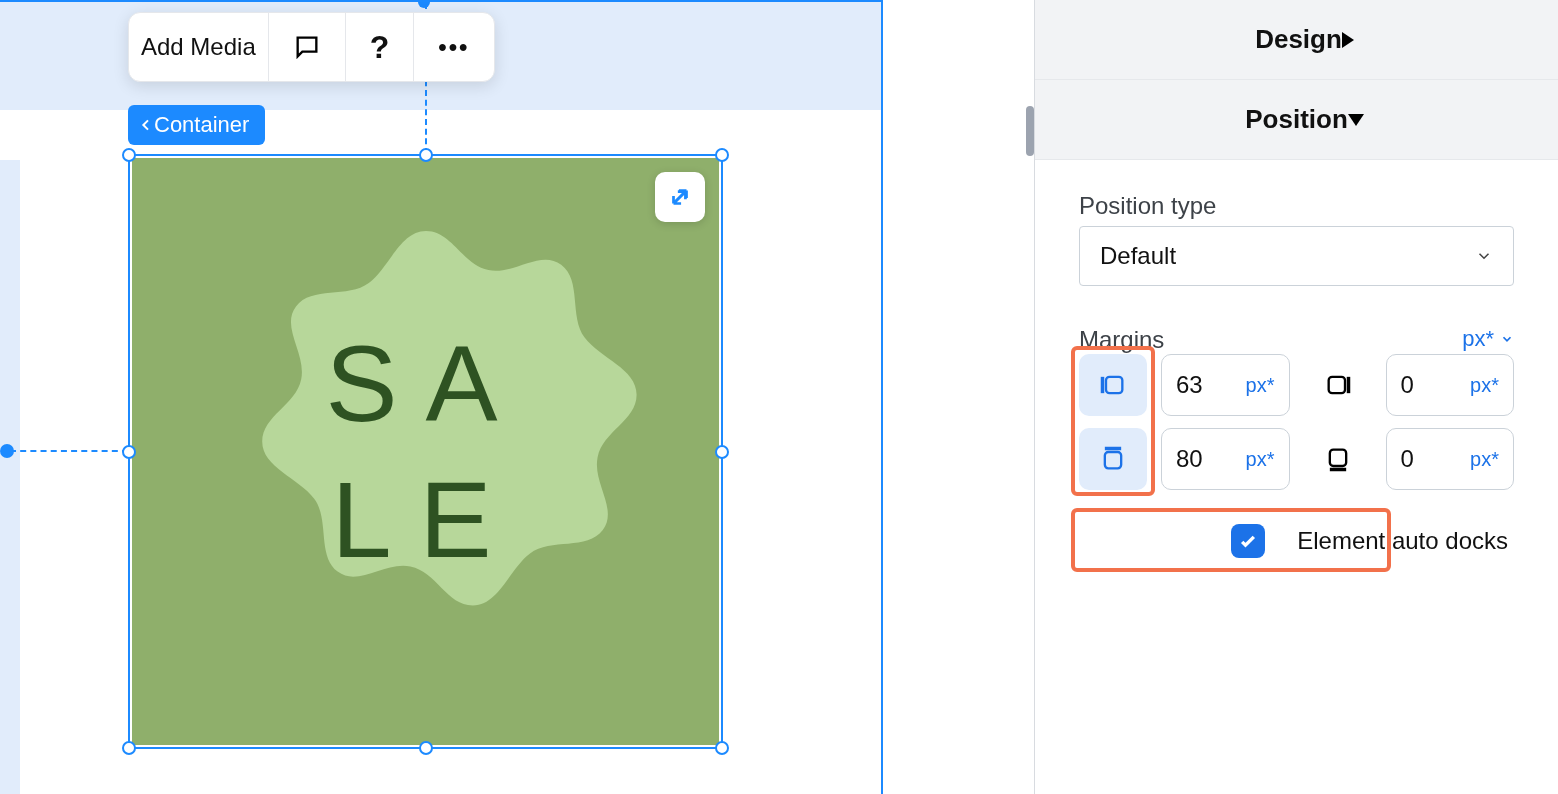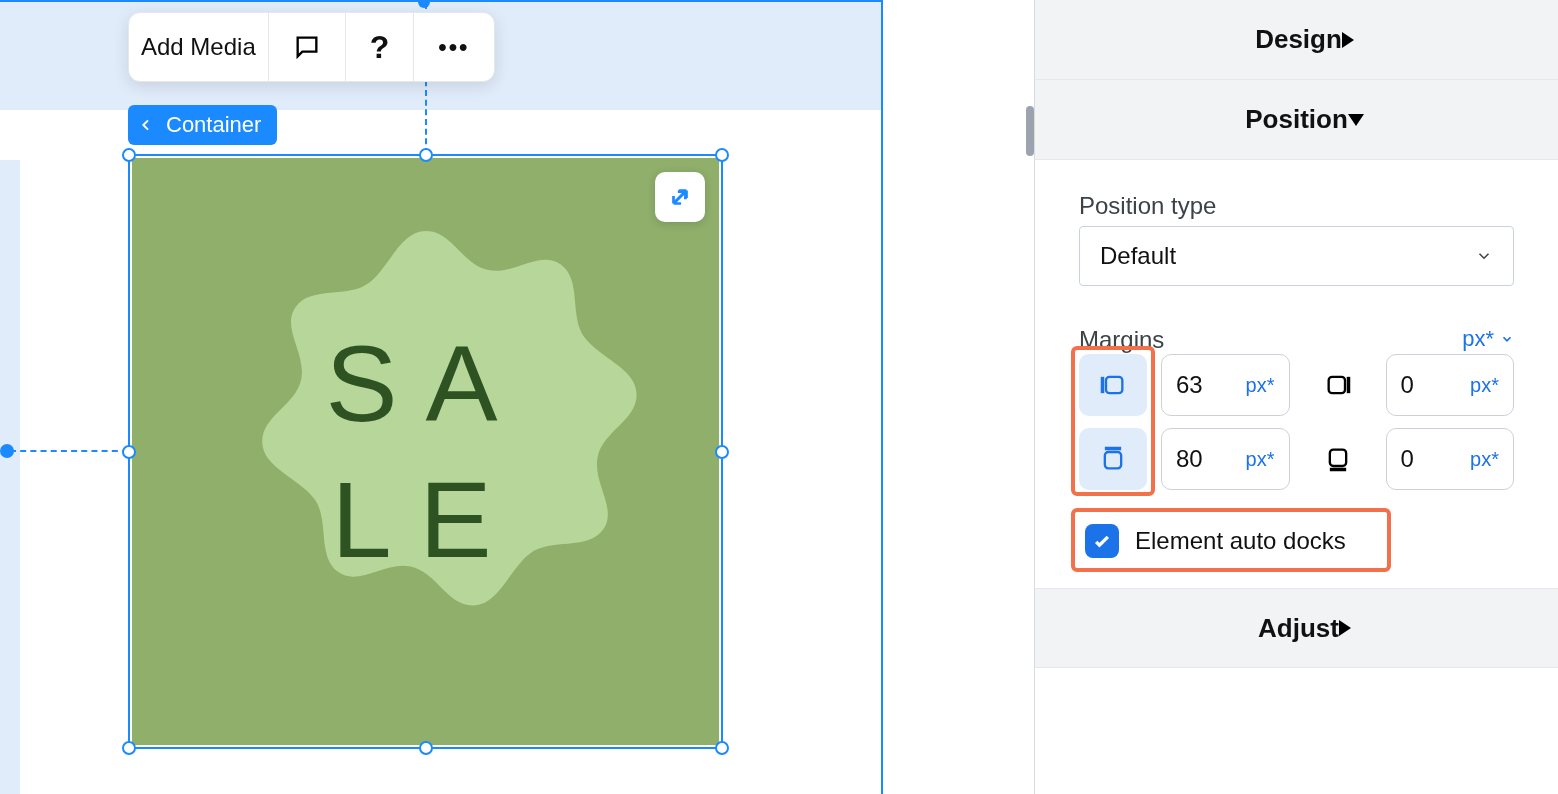--- a/index.html
+++ b/index.html
@@ -78,21 +78,21 @@
   position: absolute;
   left: 128px; top: 105px;
   height: 40px;
   padding: 0 16px 0 10px;
   background: #1C8AFF;
   color: #fff;
   border-radius: 6px;
   display: flex;
   align-items: center;
   font-size: 22px;
-  gap: 12px;
+  gap: 0;
 }
 .container-badge svg { width: 16px; height: 16px; }
 
 
 .selbox {
   position: absolute;
   left: 128px; top: 154px;
   width: 595px; height: 595px;
   border: 2px solid #1C8AFF;
 }
@@ -257,22 +257,23 @@
   border-radius: 10px;
   display:flex; align-items:center; justify-content:space-between;
   padding: 0 14px;
   font-size: 24px; color:#111;
 }
 .val-cell .unit2 { color: #1C72E8; font-size: 20px; }
 
 .autodock-row {
   position: relative;
   margin-top: 24px;
-  display:flex; align-items:center; gap: 16px;
+  display:flex; align-items:center; gap: 32px;
   padding: 10px 6px;
+  justify-content: flex-end;
 }
 .highlight-row {
   position: absolute;
   left: -8px; top: -6px;
   width: 320px; height: 64px;
   border: 4px solid #F2714B;
   border-radius: 6px;
   pointer-events: none;
 }
 .checkbox {
@@ -436,19 +437,15 @@
         <div class="highlight-row"></div>
         <div class="checkbox">
           <svg width="20" height="20" viewBox="0 0 24 24" fill="none" stroke="#fff" stroke-width="4">
               <path d="M5 13l4 4L19 7"></path>
             </svg>
         </div>
         <div class="autodock-label">Element auto docks</div>
       </div>
     </div>
 
-    <div class="section-header" style="border-top:1px solid #E6E8EB">
-      <span>Adjust</span>
-      <span class="tri right"></span>
-    </div>
 
   </div>
 </div>
 
 </body></html>

